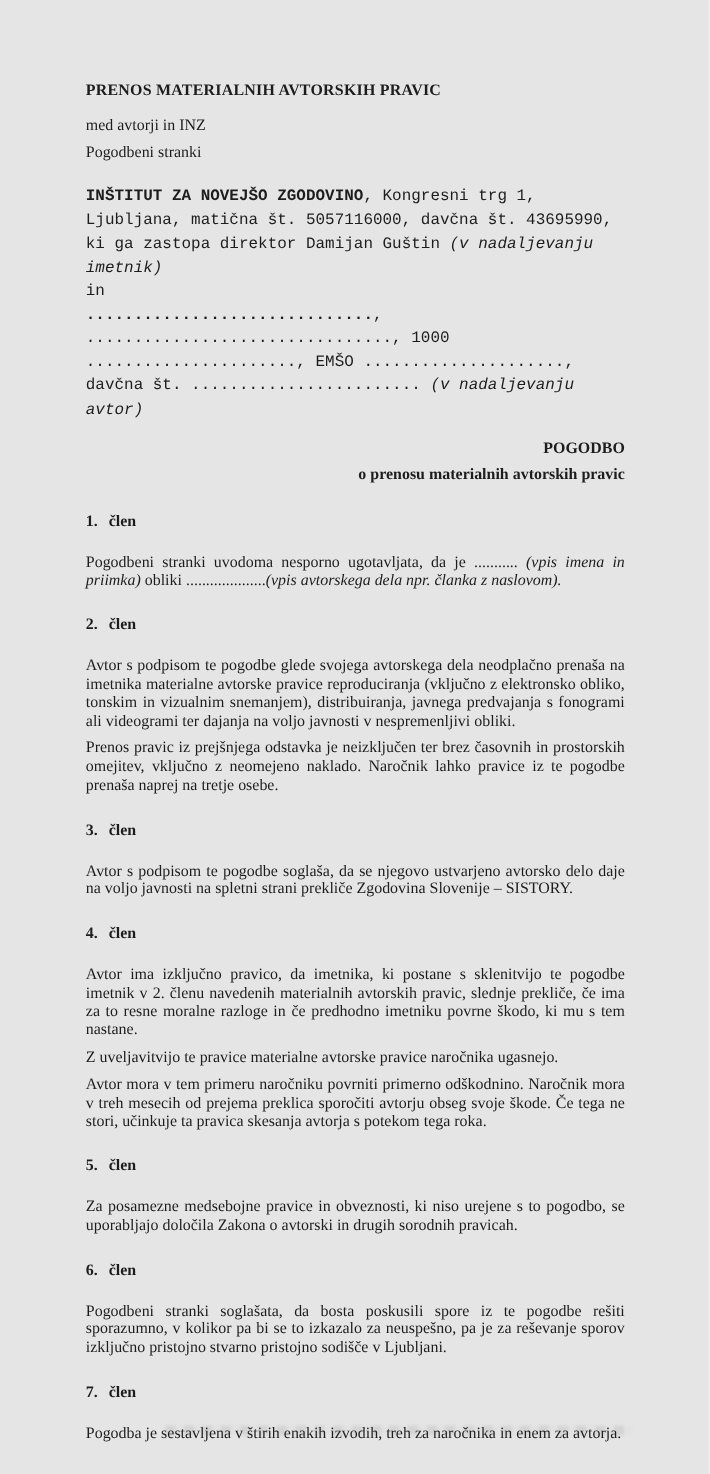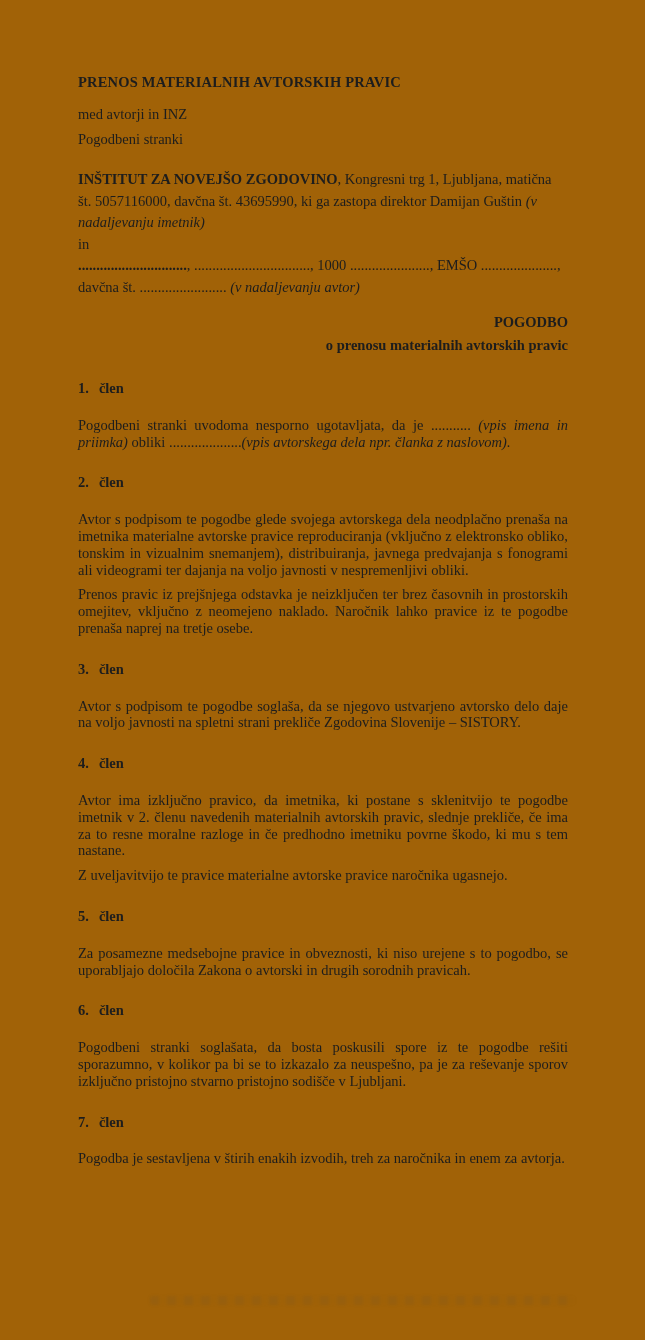--- a/index.html
+++ b/index.html
@@ -1,39 +1,40 @@
 <!DOCTYPE html>
 <html><head>
 <meta charset="utf-8">
 <style>
   html,body { margin:0; padding:0; background:#ffffff; }
   .page {
     position:relative;
     width:645px; height:1340px;
     box-sizing:border-box;
-    background:#a16207;
+    background:#e5e5e5;
     color:#1d1d1d;
     font-family:"Liberation Serif","DejaVu Serif",serif;
     font-size:14.5px;
     line-height:16.8px;
     padding:74px 77px 0 78px;
     overflow:hidden;
   }
   p { margin:0; }
   .bold { font-weight:bold; }
   .italic { font-style:italic; }
   .title {
     font-weight:bold;
     margin:0 0 15px 0;
     letter-spacing:0.2px;
   }
   .line { margin:0 0 8px 0; }
   .party-block {
     line-height:21.5px;
     margin:22px 0 0 0;
+    font-family:Liberation Mono, monospace;
   }
   .lead { margin:19px 0 15px 0; }
   .center-bold {
     text-align:right;
     font-weight:bold;
   }
   .contract-title { margin:16px 0 6px 0; }
   .contract-sub { margin:0 0 26px 0; }
   .clen {
     font-weight:bold;
@@ -89,20 +90,21 @@
 
   <div class="article">
     <p class="clen"><span class="num">3.</span><span>člen</span></p>
     <p class="para">Avtor s podpisom te pogodbe soglaša, da se njegovo ustvarjeno avtorsko delo daje na voljo javnosti na spletni strani prekliče Zgodovina Slovenije – SISTORY.</p>
   </div>
 
   <div class="article">
     <p class="clen"><span class="num">4.</span><span>člen</span></p>
     <p class="para">Avtor ima izključno pravico, da imetnika, ki postane s sklenitvijo te pogodbe imetnik v 2. členu navedenih materialnih avtorskih pravic, slednje prekliče, če ima za to resne moralne razloge in če predhodno imetniku povrne škodo, ki mu s tem nastane.</p>
     <p class="para">Z uveljavitvijo te pravice materialne avtorske pravice naročnika ugasnejo.</p>
+    <p class="para">Avtor mora v tem primeru naročniku povrniti primerno odškodnino. Naročnik mora v treh mesecih od prejema preklica sporočiti avtorju obseg svoje škode. Če tega ne stori, učinkuje ta pravica skesanja avtorja s potekom tega roka.</p>
   </div>
 
   <div class="article">
     <p class="clen"><span class="num">5.</span><span>člen</span></p>
     <p class="para">Za posamezne medsebojne pravice in obveznosti, ki niso urejene s to pogodbo, se uporabljajo določila Zakona o avtorski in drugih sorodnih pravicah.</p>
   </div>
 
   <div class="article">
     <p class="clen"><span class="num">6.</span><span>člen</span></p>
     <p class="para">Pogodbeni stranki soglašata, da bosta poskusili spore iz te pogodbe rešiti sporazumno, v kolikor pa bi se to izkazalo za neuspešno, pa je za reševanje sporov izključno pristojno stvarno pristojno sodišče v Ljubljani.</p>

